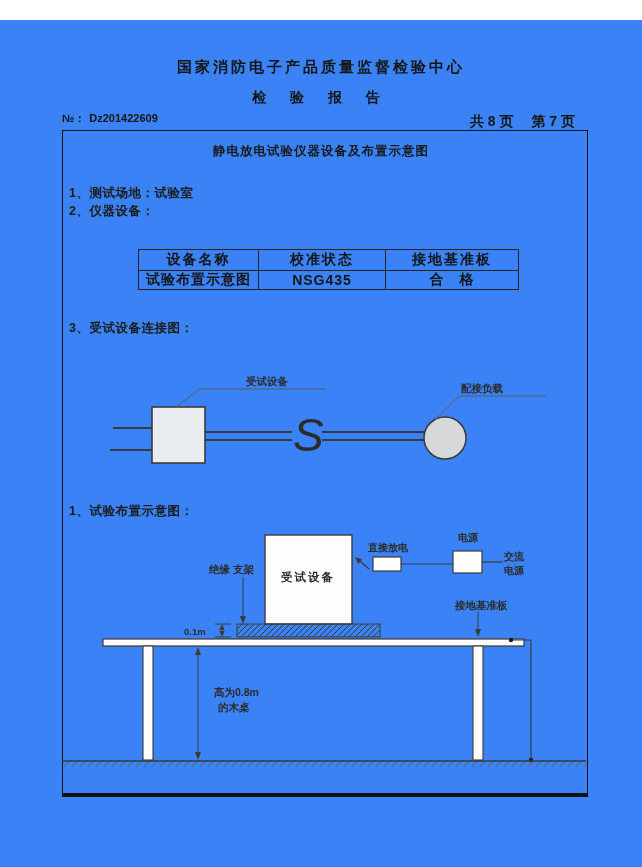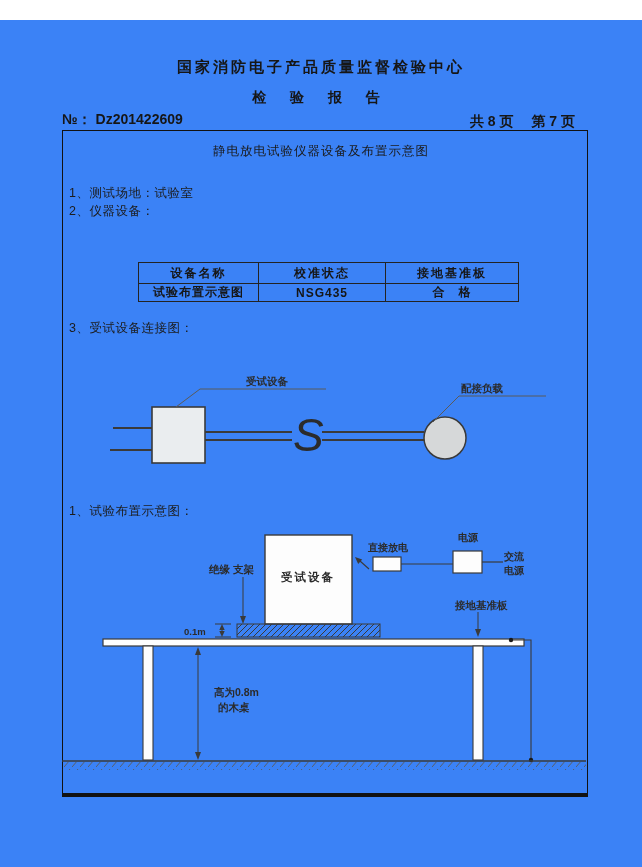--- a/index.html
+++ b/index.html
@@ -12,39 +12,39 @@
   }
   .page{
     position:relative;width:642px;height:867px;
     background:#3b82f6;
     margin-top:20px;
   }
   .abs{position:absolute;}
   .center{left:0;width:642px;text-align:center;}
   .org-title{top:38px;font-size:15px;font-weight:700;letter-spacing:3px;color:#161616;}
   .report-title{top:69px;font-size:14px;font-weight:700;letter-spacing:10px;color:#161616;}
-  .no-line{left:62px;top:91px;font-size:14px;font-weight:700;color:#161616;}
+  .no-line{left:62px;top:91px;font-size:11px;font-weight:700;color:#161616;}
   .no-line .no-val{margin-left:4px;}
   .page-info{top:93px;right:67px;font-size:14px;font-weight:700;color:#161616;}
   .page-info span{margin-left:14px;}
   .main-box{
     left:62px;top:110px;width:526px;height:667px;
     border:1.8px solid #121212;border-bottom-width:4px;
     box-sizing:border-box;background:transparent;
   }
-  .box-title{top:123px;font-size:12.5px;font-weight:400;letter-spacing:1px;color:#1a1a1a;}
-  .item{left:69px;font-size:12.5px;font-weight:400;color:#1c1c1c;letter-spacing:0.5px;text-align:right;}
+  .box-title{top:123px;font-size:12.5px;font-weight:700;letter-spacing:1px;color:#1a1a1a;}
+  .item{left:69px;font-size:12.5px;font-weight:700;color:#1c1c1c;letter-spacing:0.5px;text-align:right;}
   .item-1{top:165px;}
   .item-2{top:183px;}
   .item-3{top:300px;}
   .item-4{top:483px;}
   table.equip{
-    left:138px;top:242px;position:absolute;
+    left:138px;top:229px;position:absolute;
     border-collapse:collapse;table-layout:fixed;
-    font-size:12px;color:#161616;
+    font-size:14px;color:#161616;
   }
   table.equip th,table.equip td{
     border:1.5px solid #232323;text-align:center;padding:0;
     overflow:hidden;white-space:nowrap;
   }
   table.equip th{height:20px;font-weight:700;letter-spacing:2px;}
   table.equip td{height:17px;font-weight:600;letter-spacing:1px;}
   .c1{width:120px;} .c2{width:127px;} .c3{width:133px;}
   svg text{font-family:"Liberation Sans", sans-serif;fill:#2b2b2b;}
   .scan-line{

